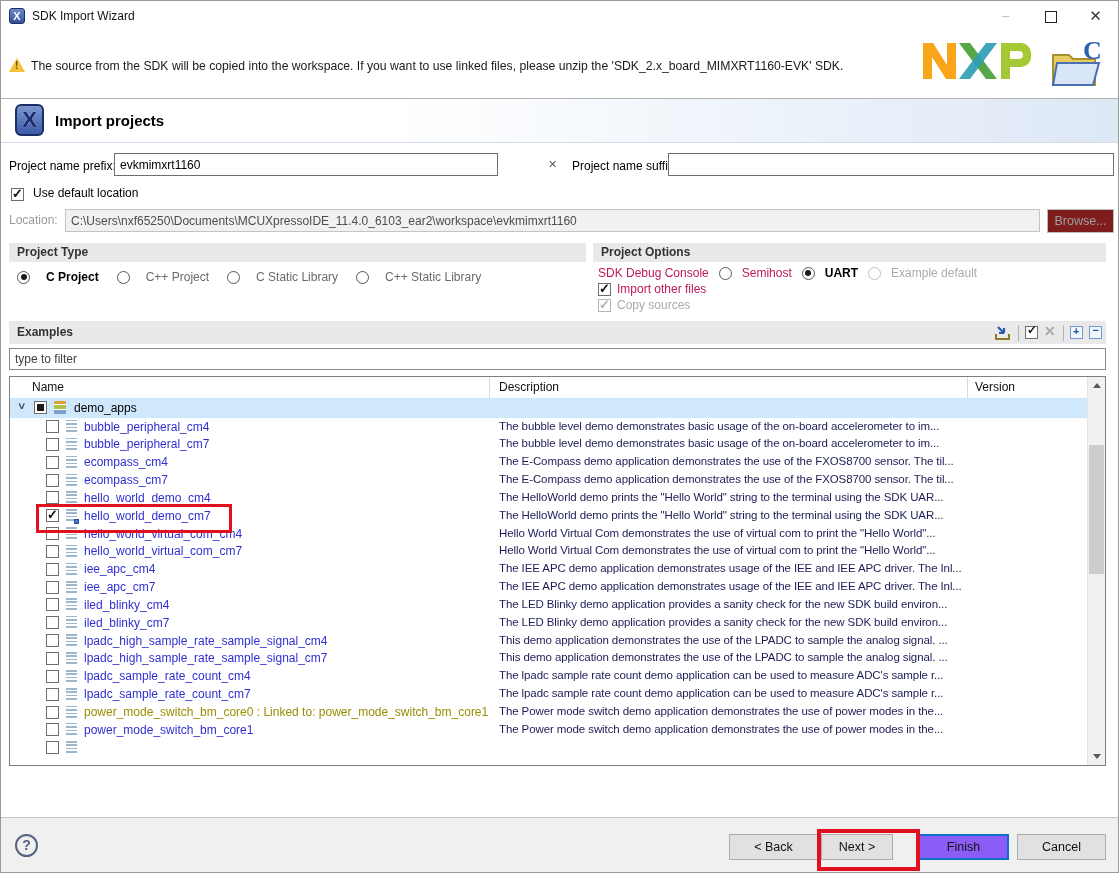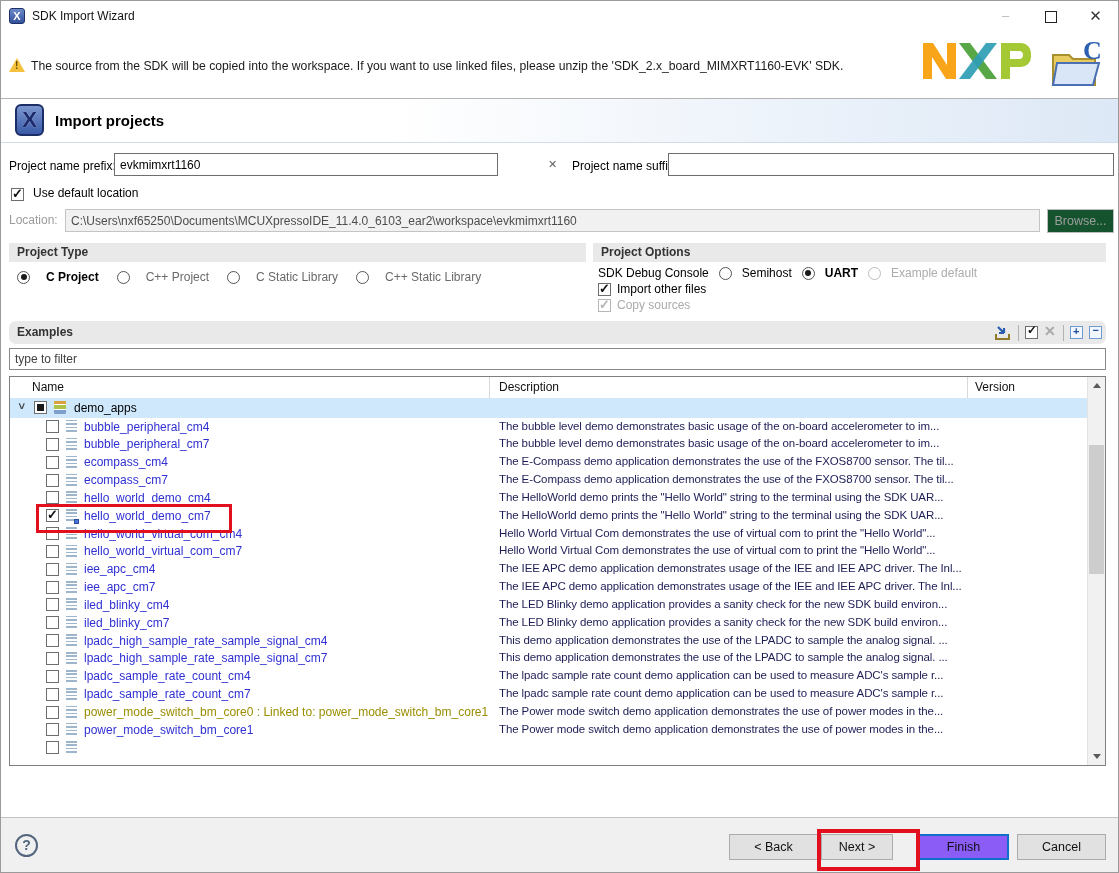--- a/index.html
+++ b/index.html
@@ -30,33 +30,33 @@
   .lbl{font-size:12px;color:#000;}
   .field{position:absolute;box-sizing:border-box;border:1px solid #6e6e6e;background:#fff;font-size:12px;padding:0 18px 0 5px;font-family:"Liberation Sans",sans-serif;height:23px;}
   .clearx{position:absolute;font-size:11px;color:#5f5f5f;cursor:pointer;}
   .chk{display:inline-block;width:13px;height:13px;border:1px solid #6e6e6e;background:#fff;box-sizing:border-box;position:relative;vertical-align:middle;}
   .chk.on::after{content:"✓";position:absolute;left:0px;top:-3px;font-size:13px;font-weight:bold;color:#111;}
   .chk.dis{border-color:#b5b5b5;}
   .chk.dis.on::after{color:#b5b5b5;}
   .chk.tri::after{content:"";position:absolute;left:2px;top:2px;width:7px;height:7px;background:#1a1a1a;}
   .loc-field{position:absolute;box-sizing:border-box;border:1px solid #c4c4c4;background:#f1f1f1;font-size:12px;color:#4d4d4d;padding:4px 5px 0 5px;height:23px;white-space:nowrap;overflow:hidden;}
   .btn{position:absolute;box-sizing:border-box;background:#e1e1e1;border:1px solid #acacac;font-size:12.5px;color:#111;text-align:center;font-family:"Liberation Sans",sans-serif;}
-  .btn.disabled{background:#14532d;border-color:#bdbdbd;color:#9e9e9e;}
+  .btn.disabled{background:#7f1d1d;border-color:#bdbdbd;color:#9e9e9e;}
   
   .group{position:absolute;}
   .gband{height:19px;background:#e9e9e9;font-weight:bold;font-size:12px;line-height:19px;color:#333;padding-left:8px;}
   .optrow{display:flex;align-items:center;font-size:12px;color:#6a6a6a;gap:6px;}
   .radio{display:inline-block;width:13px;height:13px;border:1px solid #565656;border-radius:50%;box-sizing:border-box;background:#fff;position:relative;flex:none;}
   .radio.sel::after{content:"";position:absolute;left:2.5px;top:2.5px;width:6px;height:6px;border-radius:50%;background:#1a1a1a;}
   .radio.dis{border-color:#bdbdbd;}
   .opt-label.sel{color:#000;font-weight:bold;}
   .opt-label.dis{color:#ababab;}
-  .opt-label.norm{color:#000000;}
-  
-  .exband{position:absolute;left:8px;top:320px;width:1097px;height:23px;background:#e9e9e9;border-radius:7px;}
+  .opt-label.norm{color:#be185d;}
+  
+  .exband{position:absolute;left:8px;top:320px;width:1097px;height:23px;background:#e9e9e9;}
   .extitle{position:absolute;left:8px;top:4px;font-weight:bold;font-size:12px;color:#333;}
   .extools{position:absolute;right:4px;top:2px;display:flex;align-items:center;gap:6px;height:19px;}
   .tool-sep{width:1px;height:16px;background:#b2b2b2;}
   .tbox{display:inline-block;width:13px;height:13px;box-sizing:border-box;position:relative;}
   .filter{position:absolute;left:8px;top:347px;width:1097px;height:22px;box-sizing:border-box;border:1px solid #8a8a8a;font-size:12px;padding:0 5px;font-family:"Liberation Sans",sans-serif;color:#333;}
   .filter::placeholder{color:#3f3f3f;opacity:1;}
   
   .table{position:absolute;left:8px;top:375px;width:1097px;height:390px;border:1px solid #7f7f7f;box-sizing:border-box;background:#fff;}
   .thead{position:absolute;left:0;top:0;right:17px;height:21px;border-bottom:1px solid #e2e2e2;font-size:12px;color:#111;}
   .thead .h{position:absolute;top:3px;}

